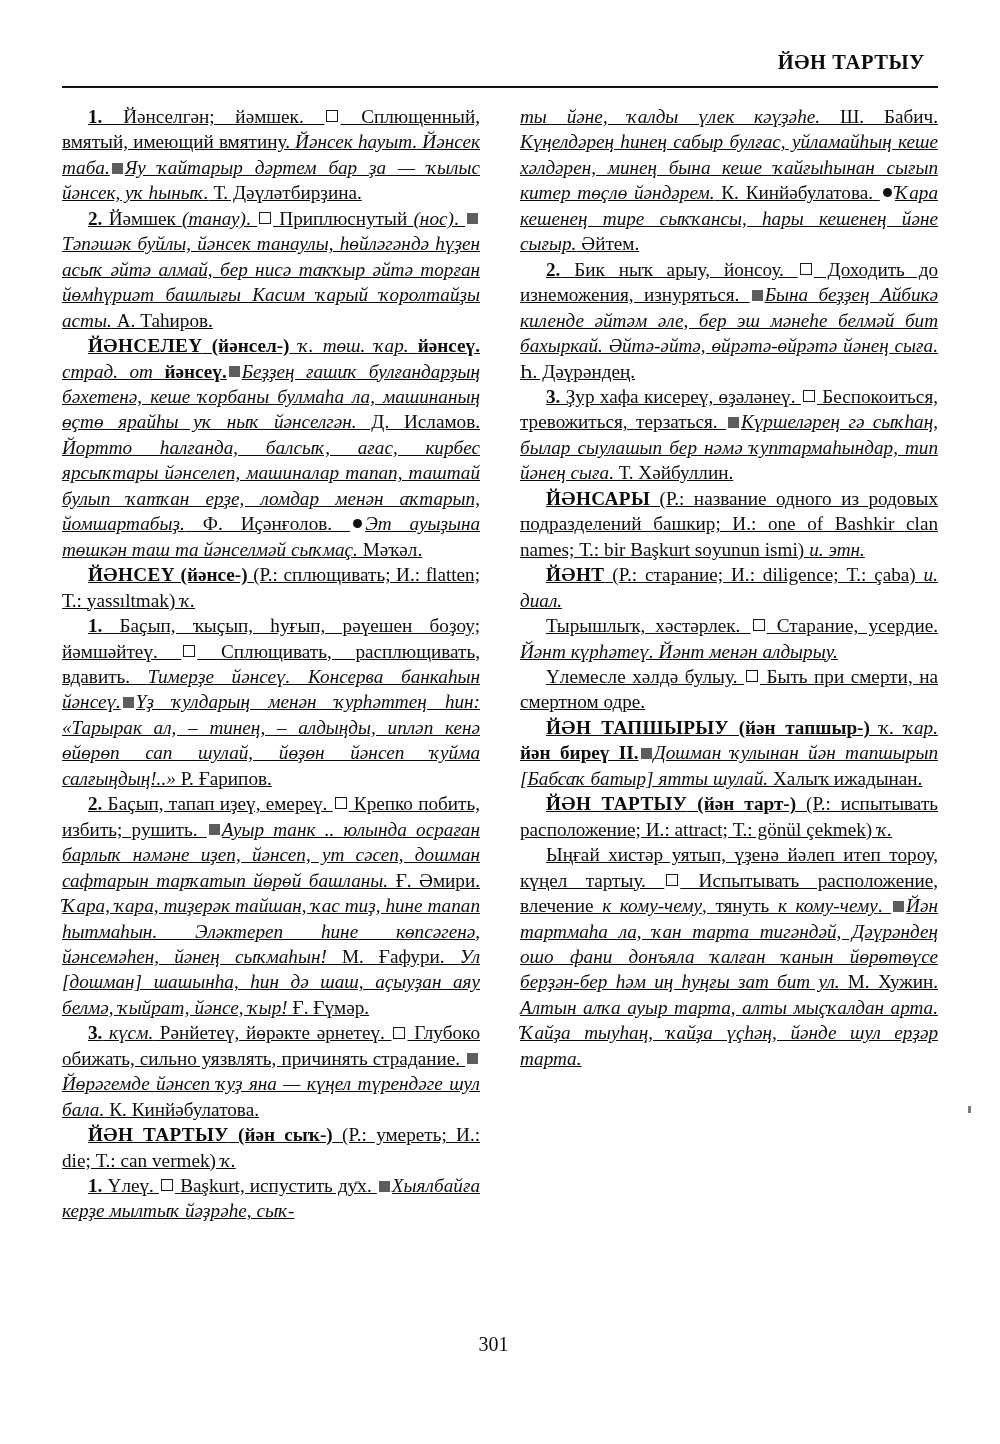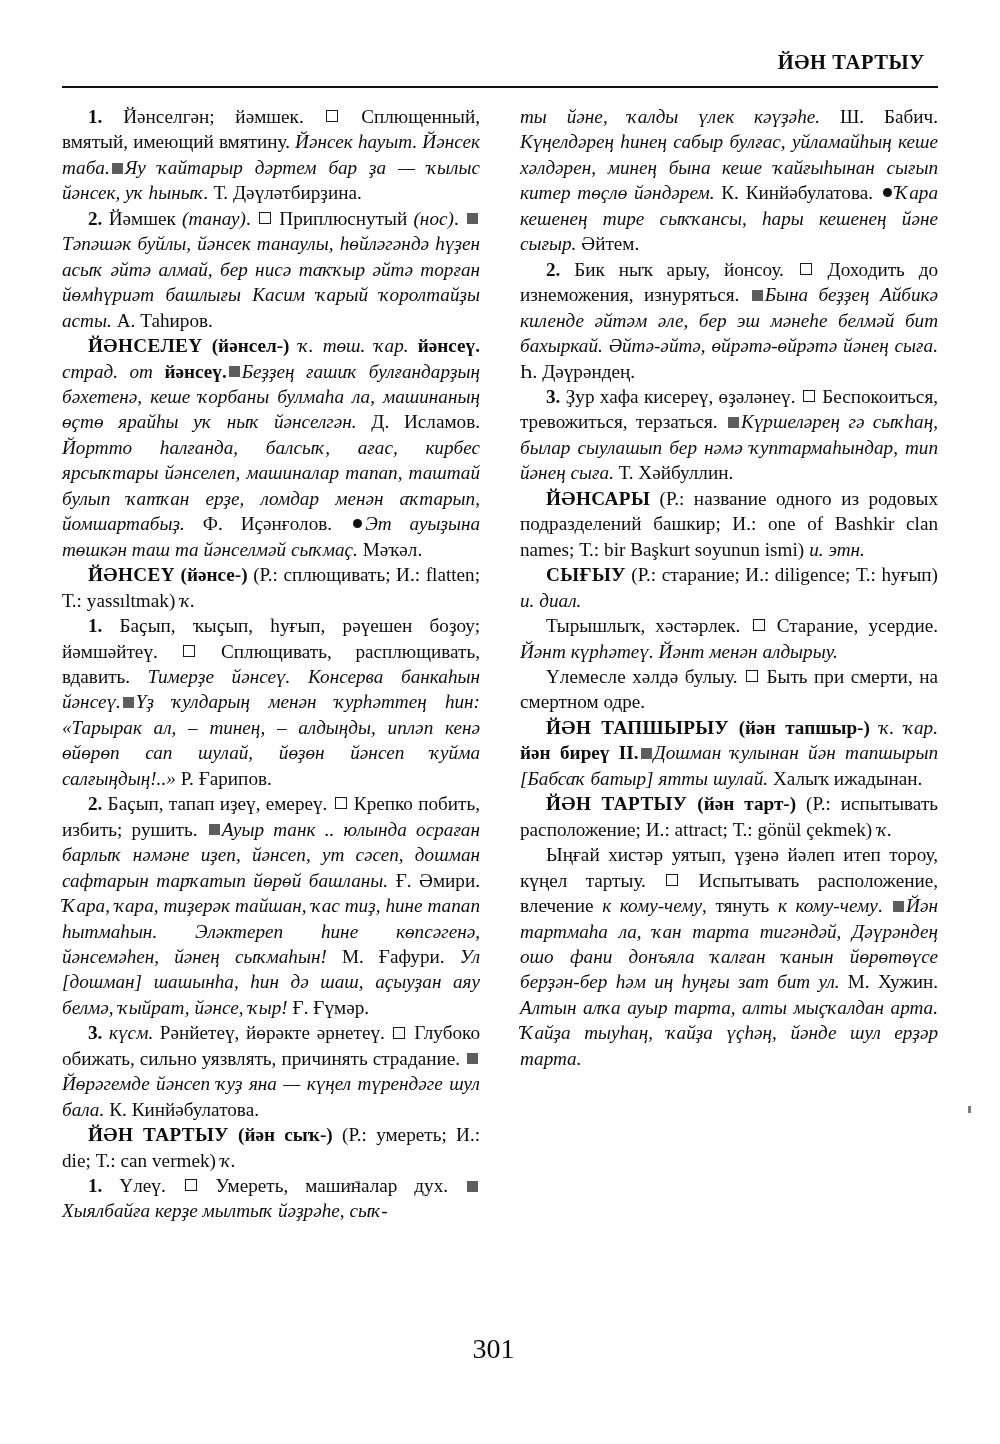--- a/index.html
+++ b/index.html
@@ -51,20 +51,21 @@
   .col-left{left:0;}
   .col-right{left:458px;}
   p.par{
     margin:0;
     font-size:19.2px;
     line-height:25.45px;
     text-align:justify;
     text-justify:inter-word;
     hyphens:none;
     word-spacing:0.1px;
+    text-decoration:underline;
   }
   p.indent{text-indent:26px;}
   p.noindent{text-indent:0;}
   
   .b{font-weight:bold;}
   .i{font-style:italic;margin-top:12px;}
   .hw{font-weight:bold;letter-spacing:0.4px;}
   
   .m-sq{
     display:inline-block;
@@ -106,49 +107,49 @@
     position:absolute;
     left:968px;top:1106px;
     width:3px;height:7px;
     background:#7c7c7c;
   }
   
   .folio{
     position:absolute;
     left:0;right:0;top:1333px;
     text-align:center;
-    font-size:28px;
+    font-size:20px;
   }
 </style>
 </head>
 <body>
 
 <div class="page">
 
   <div class="runhead">ЙӘН ТАРТЫУ</div>
   <div class="rule"></div>
 
   <div class="cols">
     <div class="col col-left" id="left-column">
         <p class="par indent"><span class="b">1.</span><span> Йәнселгән; йәмшек. </span><span class="m-sq"></span><span> Сплющенный, вмятый, имеющий вмятину. </span><span class="i">Йәнсек һауыт. Йәнсек таба.</span><span class="m-fill"></span><span class="i">Яу ҡайтарыр дәртем бар ҙа — ҡылыс йәнсек, уҡ һыныҡ.</span><span> Т. Дәүләтбирҙина.</span></p>
         <p class="par indent"><span class="b">2.</span><span> Йәмшек </span><span class="i">(танау)</span><span>. </span><span class="m-sq"></span><span> Приплюснутый </span><span class="i">(нос)</span><span>. </span><span class="m-fill"></span><span class="i">Тәпәшәк буйлы, йәнсек танаулы, һөйләгәндә һүҙен асыҡ әйтә алмай, бер нисә таҡҡыр әйтә торған йөмһүриәт башлығы Касим ҡарый ҡоролтайҙы асты.</span><span> А. Таһиров.</span></p>
         <p class="par indent"><span class="hw">ЙӘНСЕЛЕҮ</span><span class="b"> (йәнсел-)</span><span class="i"> ҡ. төш. ҡар. </span><span class="b">йәнсеү.</span><span class="i"> страд. от </span><span class="b">йәнсеү.</span><span class="m-fill"></span><span class="i">Беҙҙең ғашиҡ булғандарҙың бәхетенә, кеше ҡорбаны булмаһа ла, машинаның өҫтө ярайһы уҡ ныҡ йәнселгән.</span><span> Д. Исламов. </span><span class="i">Йортто һалғанда, балсыҡ, ағас, кирбес ярсыҡтары йәнселеп, машиналар тапап, таштай булып ҡатҡан ерҙе, ломдар менән аҡтарып, йомшартабыҙ.</span><span> Ф. Иҫәнғолов. </span><span class="m-dot"></span><span class="i">Эт ауыҙына төшкән таш та йәнселмәй сыҡмаҫ.</span><span> Мәҡәл.</span></p>
         <p class="par indent"><span class="hw">ЙӘНСЕҮ</span><span class="b"> (йәнсе-)</span><span> (Р.: сплющивать; И.: flatten; Т.: yassıltmak) </span><span class="i">ҡ.</span></p>
         <p class="par indent"><span class="b">1.</span><span> Баҫып, ҡыҫып, һуғып, рәүешен боҙоу; йәмшәйтеү. </span><span class="m-sq"></span><span> Сплющивать, расплющивать, вдавить. </span><span class="i">Тимерҙе йәнсеү. Консерва банкаһын йәнсеү.</span><span class="m-fill"></span><span class="i">Үҙ ҡулдарың менән ҡурһәттең һин: «Тарырак ал, – тинең, – алдыңды, ипләп кенә өйөрөп сап шулай, йөҙөн йәнсеп ҡуйма салғыңдың!..»</span><span> Р. Ғарипов.</span></p>
         <p class="par indent"><span class="b">2.</span><span> Баҫып, тапап иҙеү, емереү. </span><span class="m-sq"></span><span> Крепко побить, избить; рушить. </span><span class="m-fill"></span><span class="i">Ауыр танк .. юлында осраған барлыҡ нәмәне иҙеп, йәнсеп, ут сәсеп, дошман сафтарын тарҡатып йөрөй башланы.</span><span> Ғ. Әмири. </span><span class="i">Ҡара, ҡара, тиҙерәк тайшан, ҡас тиҙ, һине тапап һытмаһын. Эләктереп һине көпсәгенә, йәнсемәһен, йәнең сыҡмаһын!</span><span> М. Ғафури. </span><span class="i">Ул [дошман] шашынһа, һин дә шаш, аҫыуҙан аяу белмә, ҡыйрат, йәнсе, ҡыр!</span><span> Ғ. Ғүмәр.</span></p>
         <p class="par indent"><span class="b">3.</span><span class="i"> күсм.</span><span> Рәнйетеү, йөрәкте әрнетеү. </span><span class="m-sq"></span><span> Глубоко обижать, сильно уязвлять, причинять страдание. </span><span class="m-fill"></span><span class="i">Йөрәгемде йәнсеп ҡуҙ яна — күңел түрендәге шул бала.</span><span> К. Кинйәбулатова.</span></p>
         <p class="par indent"><span class="hw">ЙӘН ТАРТЫУ</span><span class="b"> (йән сыҡ-)</span><span> (Р.: умереть; И.: die; Т.: can vermek) </span><span class="i">ҡ.</span></p>
-        <p class="par indent"><span class="b">1.</span><span> Үлеү. </span><span class="m-sq"></span><span> Умереть, машиналар дух. </span><span class="m-fill"></span><span class="i">Хыялбайға керҙе мылтыҡ йәҙрәһе, сыҡ-</span></p>
+        <p class="par indent"><span class="b">1.</span><span> Үлеү. </span><span class="m-sq"></span><span> Başkurt, испустить дух. </span><span class="m-fill"></span><span class="i">Хыялбайға керҙе мылтыҡ йәҙрәһе, сыҡ-</span></p>
       </div>
     <div class="col col-right" id="right-column">
         <p class="par noindent"><span class="i">ты йәне, ҡалды үлек кәүҙәһе.</span><span> Ш. Бабич. </span><span class="i">Күңелдәрең һинең сабыр булғас, уйламайһың кеше хәлдәрен, минең бына кеше ҡайғыһынан сығып китер төҫлө йәндәрем.</span><span> К. Кинйәбулатова. </span><span class="m-dot"></span><span class="i">Ҡара кешенең тире сыҡҡансы, һары кешенең йәне сығыр.</span><span> Әйтем.</span></p>
         <p class="par indent"><span class="b">2.</span><span> Бик ныҡ арыу, йонсоу. </span><span class="m-sq"></span><span> Доходить до изнеможения, изнуряться. </span><span class="m-fill"></span><span class="i">Бына беҙҙең Айбикә киленде әйтәм әле, бер эш мәнеһе белмәй бит бахыркай. Әйтә-әйтә, өйрәтә-өйрәтә йәнең сыға.</span><span> Һ. Дәүрәндең.</span></p>
         <p class="par indent"><span class="b">3.</span><span> Ҙур хафа кисереү, өҙәләнеү. </span><span class="m-sq"></span><span> Беспокоиться, тревожиться, терзаться. </span><span class="m-fill"></span><span class="i">Күршеләрең гә сыҡһаң, былар сыулашып бер нәмә ҡуптармаһындар, тип йәнең сыға.</span><span> Т. Хәйбуллин.</span></p>
         <p class="par indent"><span class="hw">ЙӘНСАРЫ</span><span> (Р.: название одного из родовых подразделений башкир; И.: one of Bashkir clan names; Т.: bir Başkurt soyunun ismi) </span><span class="i">и. этн.</span></p>
-        <p class="par indent"><span class="hw">СЫҒЫУ</span><span> (Р.: старание; И.: diligence; Т.: һуғып) </span><span class="i">и. диал.</span></p>
+        <p class="par indent"><span class="hw">ЙӘНТ</span><span> (Р.: старание; И.: diligence; Т.: çaba) </span><span class="i">и. диал.</span></p>
         <p class="par indent"><span>Тырышлыҡ, хәстәрлек. </span><span class="m-sq"></span><span> Старание, усердие. </span><span class="i">Йәнт күрһәтеү. Йәнт менән алдырыу.</span></p>
         <p class="par indent"><span>Үлемесле хәлдә булыу. </span><span class="m-sq"></span><span> Быть при смерти, на смертном одре.</span></p>
         <p class="par indent"><span class="hw">ЙӘН ТАПШЫРЫУ</span><span class="b"> (йән тапшыр-)</span><span class="i"> ҡ. ҡар. </span><span class="b">йән биреү II.</span><span class="m-fill"></span><span class="i">Дошман ҡулынан йән тапшырып [Бабсаҡ батыр] ятты шулай.</span><span> Халыҡ ижадынан.</span></p>
         <p class="par indent"><span class="hw">ЙӘН ТАРТЫУ</span><span class="b"> (йән тарт-)</span><span> (Р.: испытывать расположение; И.: attract; Т.: gönül çekmek) </span><span class="i">ҡ.</span></p>
         <p class="par indent"><span>Ыңғай хистәр уятып, үҙенә йәлеп итеп тороу, күңел тартыу. </span><span class="m-sq"></span><span> Испытывать расположение, влечение </span><span class="i">к кому-чему</span><span>, тянуть </span><span class="i">к кому-чему</span><span>. </span><span class="m-fill"></span><span class="i">Йән тартмаһа ла, ҡан тарта тигәндәй, Дәүрәндең ошо фани донъяла ҡалған ҡанын йөрөтөүсе берҙән-бер һәм иң һуңғы зат бит ул.</span><span> М. Хужин. </span><span class="i">Алтын алҡа ауыр тарта, алты мыҫҡалдан арта. Ҡайҙа тыуһаң, ҡайҙа үҫһәң, йәнде шул ерҙәр тарта.</span></p>
       </div>
   </div>
 
   <div class="speck"></div>
   <div class="speck2"></div>

